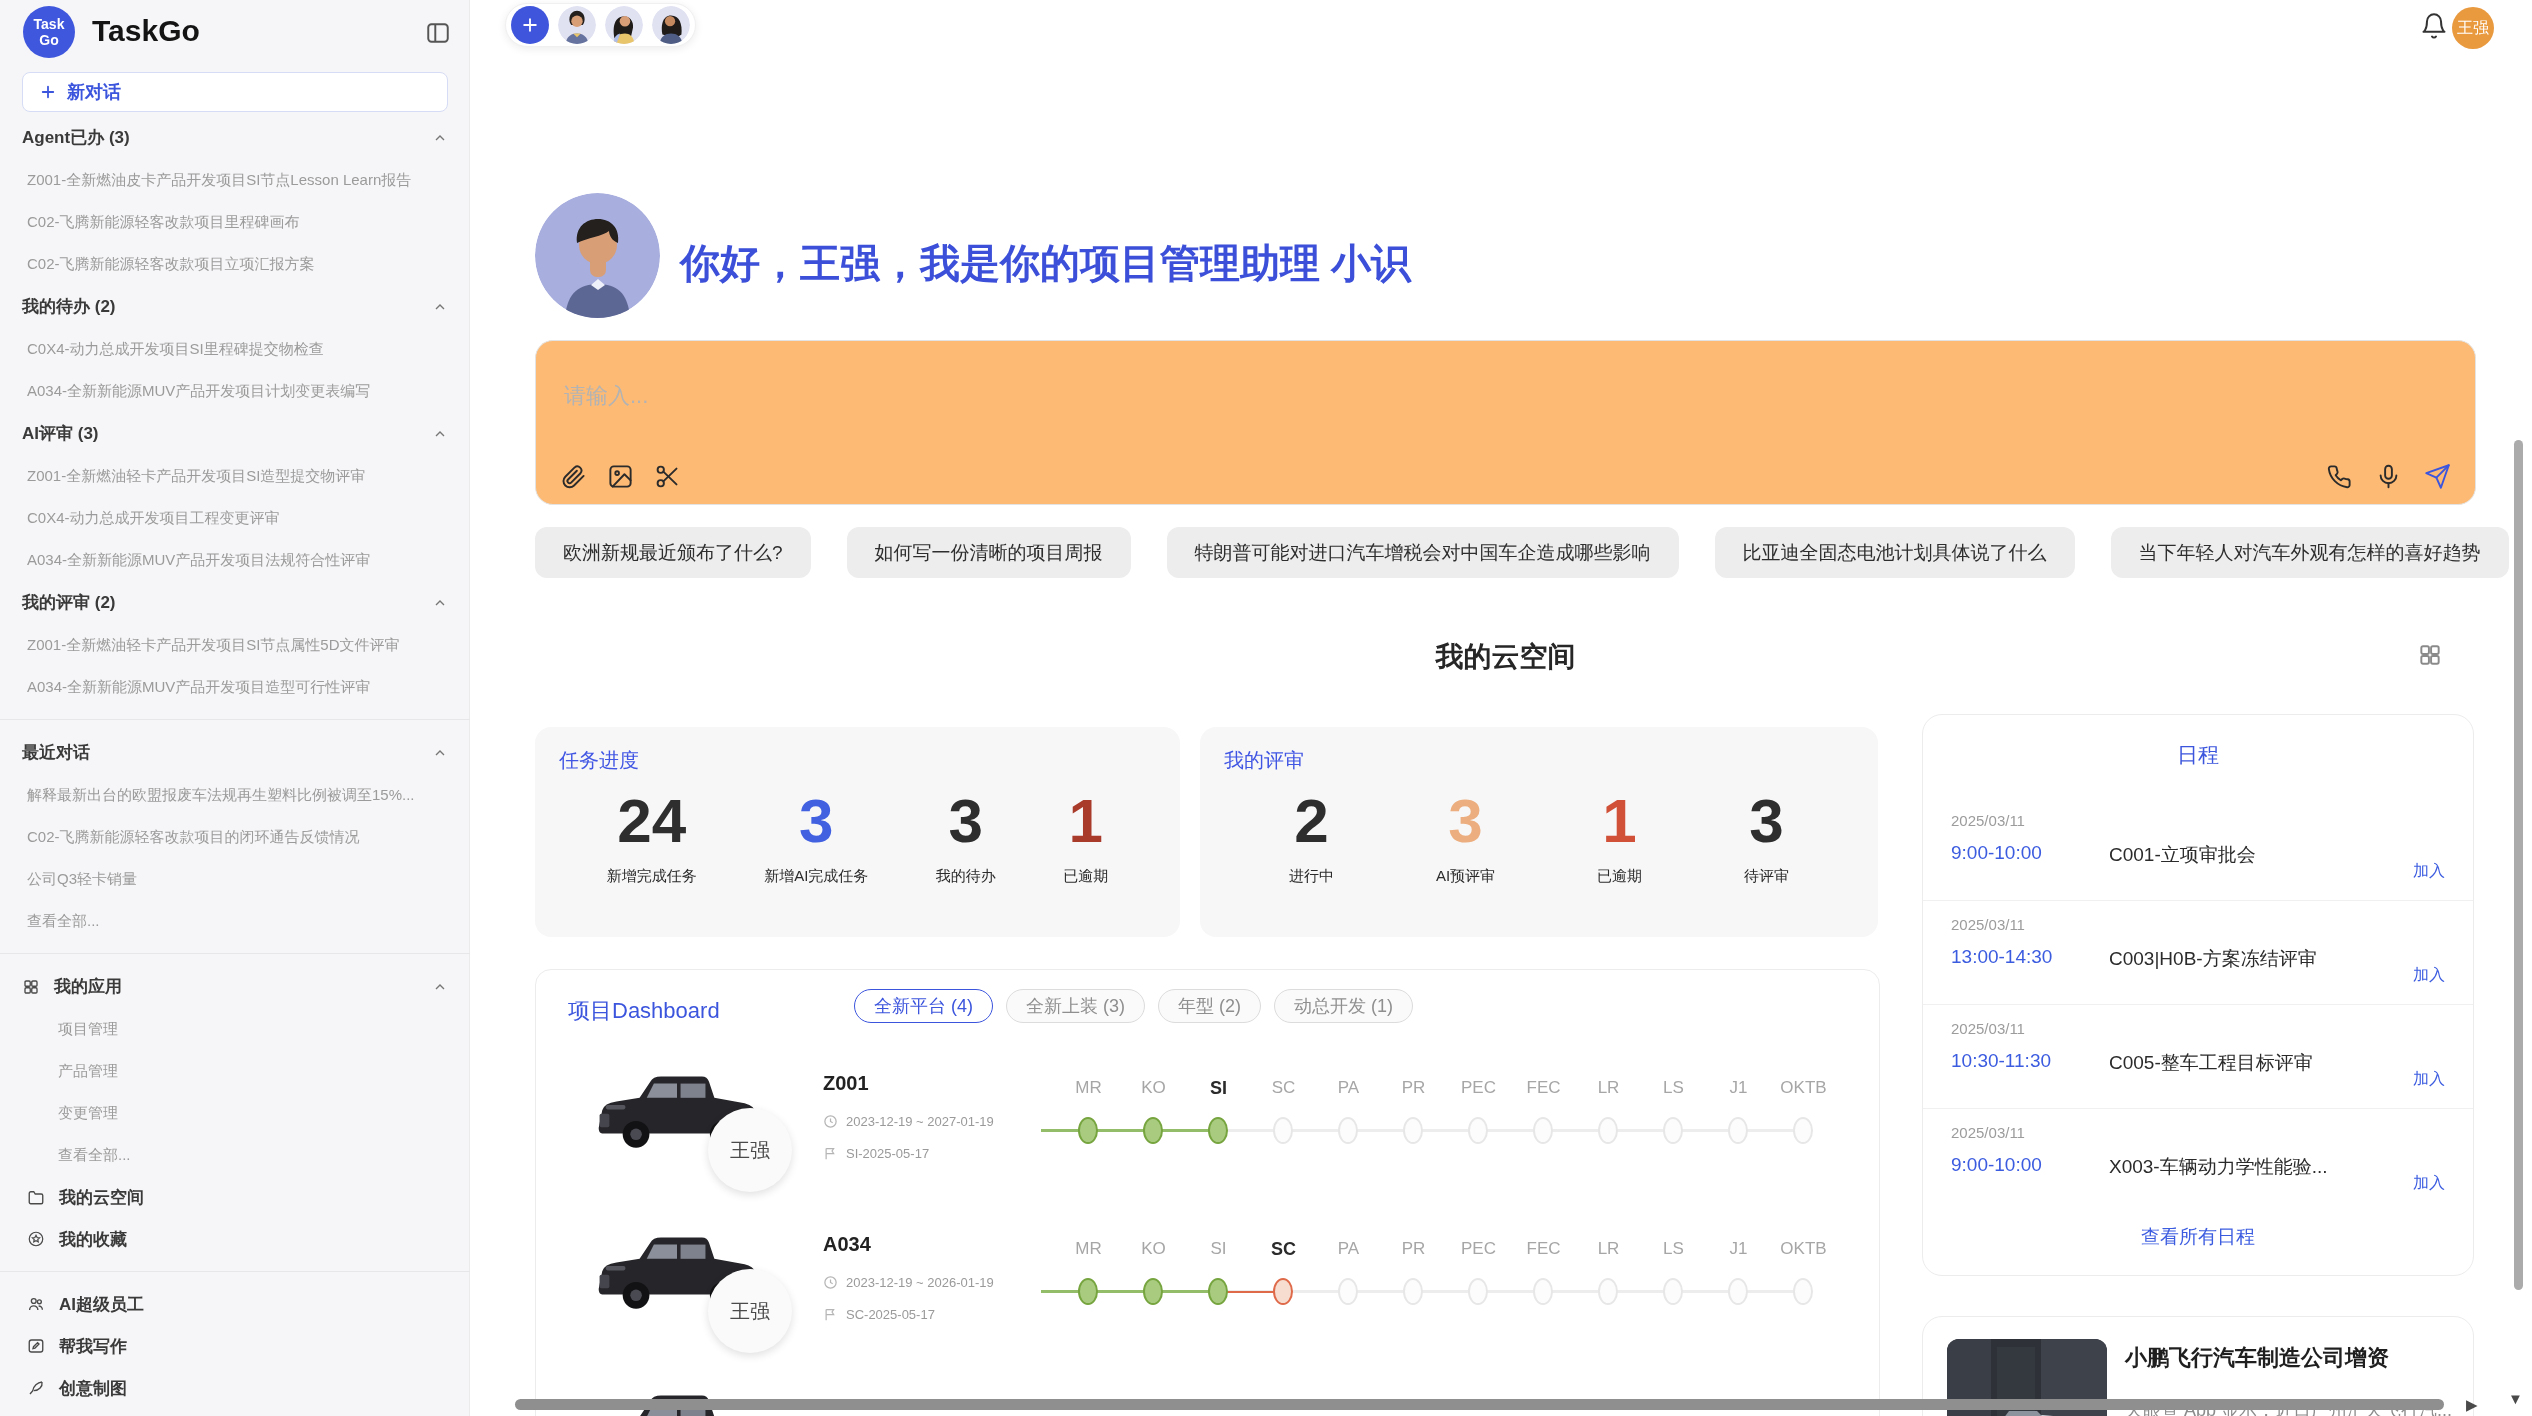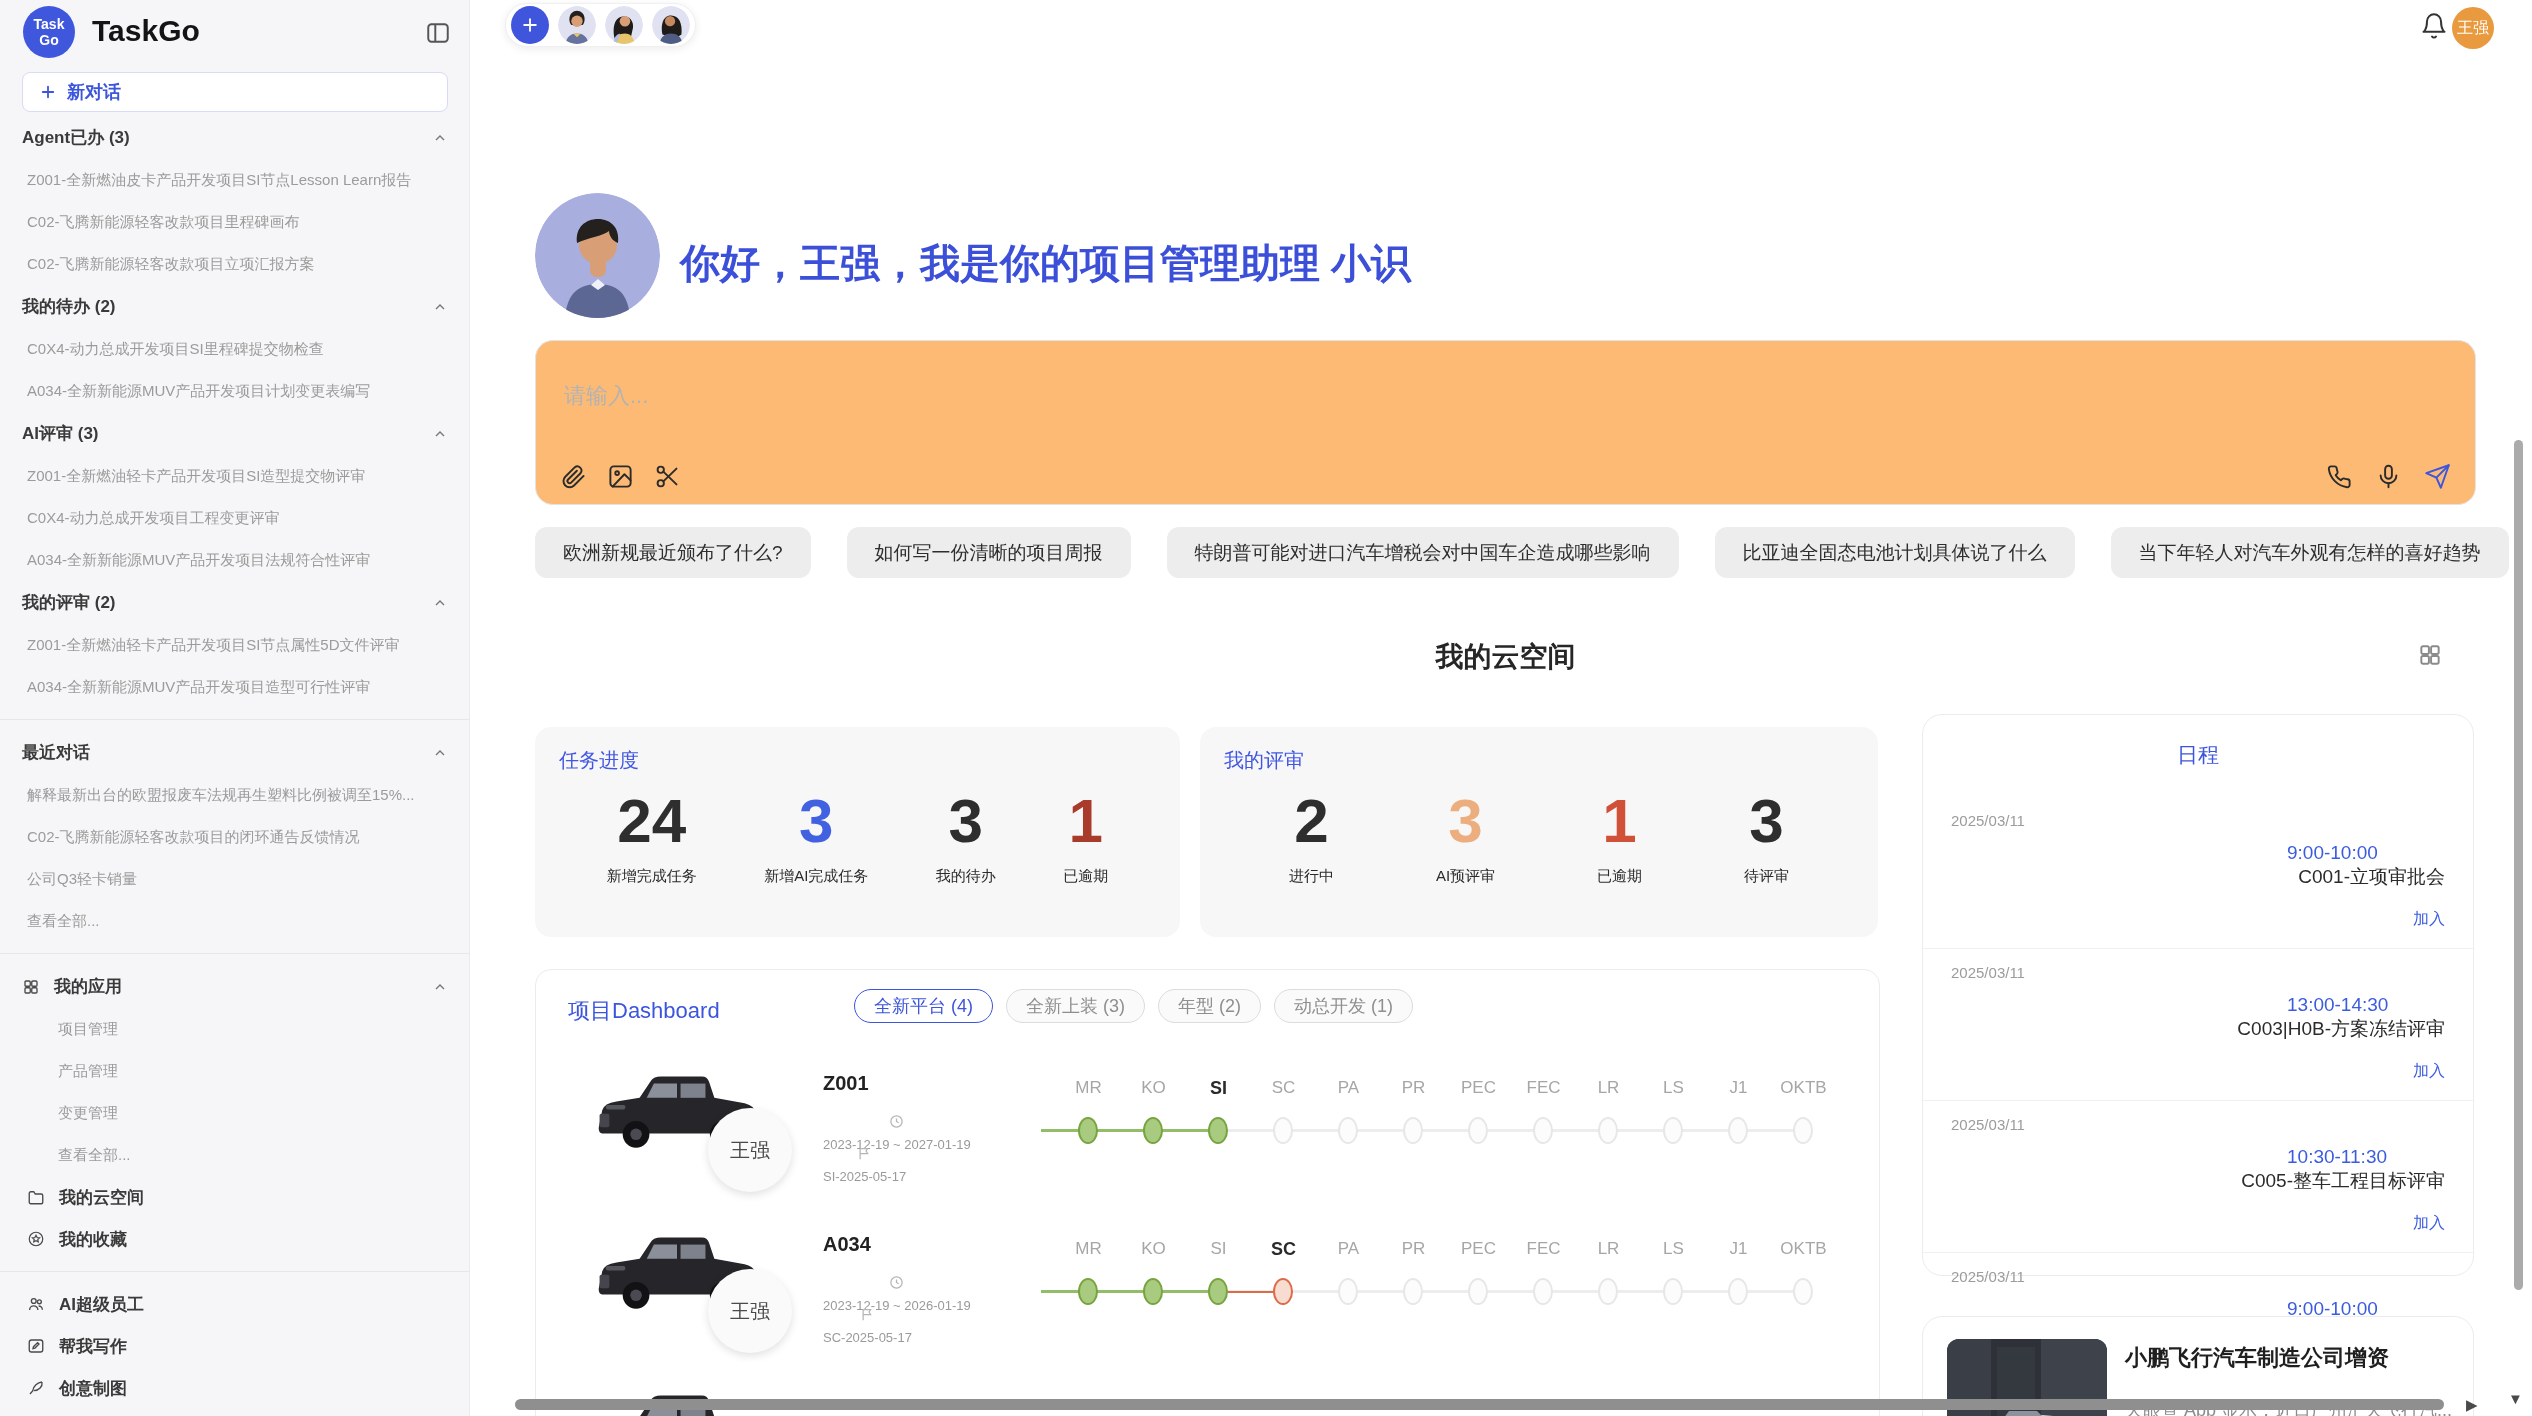--- a/index.html
+++ b/index.html
@@ -85,22 +85,22 @@
   .dtab { height:34px; border-radius:17px; display:flex; align-items:center; padding:0 19px;
     font-size:18px; color:#8f8f8f; background:#fafafa; border:1px solid #dcdcdc; cursor:pointer; white-space:nowrap; }
   .dtab.active { color:#3c55dd; border:1.5px solid #3c55dd; background:#fff; }
   .proj-row { position:absolute; left:0; width:1345px; height:150px; }
   .proj-row.r1 { top:94px; } .proj-row.r2 { top:255px; } .proj-row.r3 { top:413px; height:34px; overflow:hidden; }
   .car { position:absolute; left:52px; top:0; width:178px; height:96px; }
   .owner-badge { position:absolute; left:172px; top:44px; width:84px; height:84px; border-radius:50%;
     background:#fafafa; box-shadow:0 3px 8px rgba(0,0,0,.12); display:flex; align-items:center;
     justify-content:center; font-size:20px; color:#4a4a4a; }
   .proj-name { position:absolute; left:287px; top:8px; font-size:20px; font-weight:700; color:#222; }
-  .proj-meta { position:absolute; left:287px; display:flex; align-items:center; gap:8px;
-    font-size:13px; color:#9a9a9a;flex-direction:column; }
+  .proj-meta { position:absolute; left:287px; display:flex; align-items:flex-start; gap:8px;
+    font-size:13px; color:#9a9a9a; }
   .proj-meta svg { width:15px; height:15px; color:#b5b5b5; }
   .meta1 { top:50px; } .meta2 { top:82px; }
   .milestones { position:absolute; left:520px; top:14px; width:790px; }
   .ms-labels { display:flex; }
   .ms-labels span { width:65px; text-align:center; font-size:17px; color:#a6a6a6; }
   .ms-labels span.active { color:#2b2b2b; font-weight:700; font-size:18px; }
   .ms-track { position:relative; height:32px; margin-top:16px; }
   .ms-base { position:absolute; left:-15px; width:763px; top:14px; height:3px; background:#ededed; }
   .ms-green { position:absolute; left:-15px; top:14px; height:3px; background:#93bd69; }
   .ms-red { position:absolute; top:14.5px; height:2px; background:#df6a4a; }
@@ -111,21 +111,21 @@
   .dot.alert { background:#f6ddd0; border:2px solid #df6a4a; }
 
   
   .sched { position:absolute; left:1922px; top:714px; width:552px; height:562px;
     background:#fff; border:1.5px solid #ececec; border-radius:20px; }
   .sched-title { margin-top:26px; text-align:center; font-size:21px; font-weight:500; color:#3c55dd; }
   .sched-list { margin-top:28px; }
   .sev { padding:15px 28px 18px; border-bottom:1px solid #f0f0f0; }
   .sev:last-child { border-bottom:none; }
   .sev-date { font-size:15px; color:#9c9c9c; }
-  .sev-row { display:flex; align-items:flex-end; margin-top:13px;flex-direction:column; }
+  .sev-row { display:flex; align-items:flex-start; margin-top:13px; }
   .sev-time { width:158px; font-size:19px; font-weight:500; color:#3c5ce0; }
   .sev-name { flex:1; font-size:19px; color:#2b2b2b; white-space:nowrap; overflow:hidden; text-overflow:ellipsis; }
   .sev-join { font-size:16px; color:#3c5ce0; cursor:pointer; margin-left:16px;margin-top:19px; }
   .sched-all { margin-top:12px; text-align:center; font-size:19px; color:#3c5ce0; cursor:pointer; }
 
   
   .news { position:absolute; left:1922px; top:1316px; width:552px; height:210px;
     background:#fff; border:1.5px solid #ececec; border-radius:20px; }
   .news-img { position:absolute; left:24px; top:22px; width:160px; height:115px; border-radius:12px; overflow:hidden; }
   .news-title { position:absolute; left:202px; top:26px; width:330px; font-size:22px; font-weight:700; color:#1f1f1f; }

